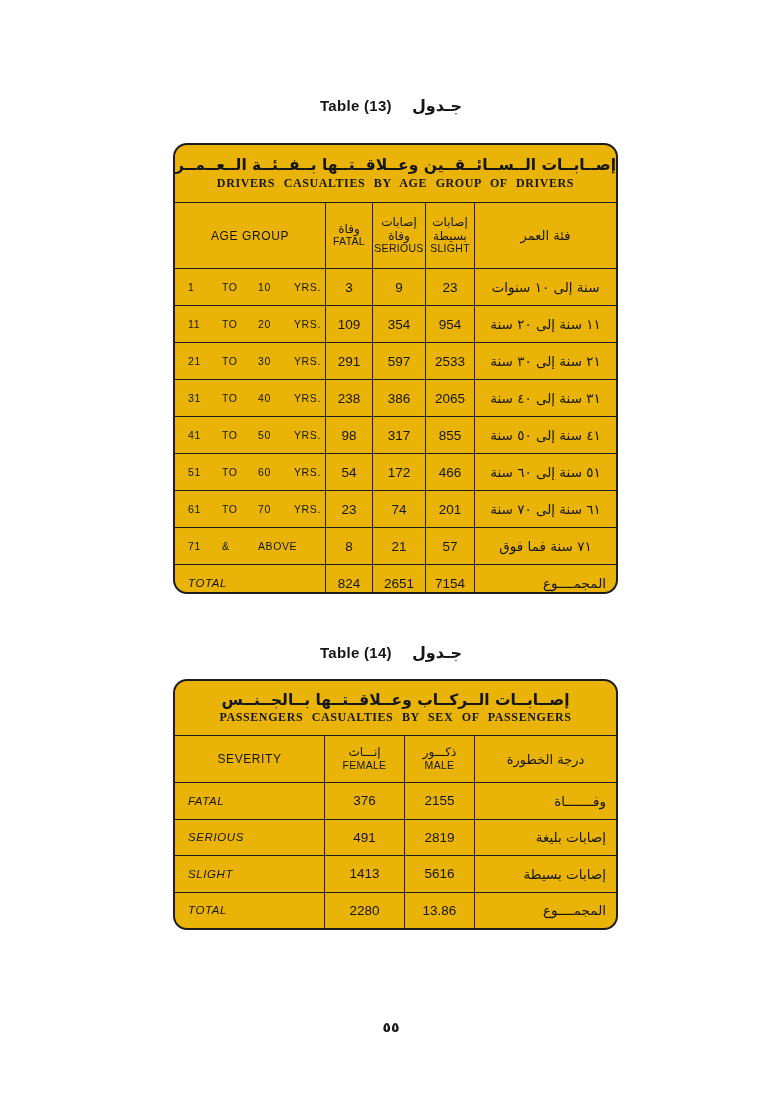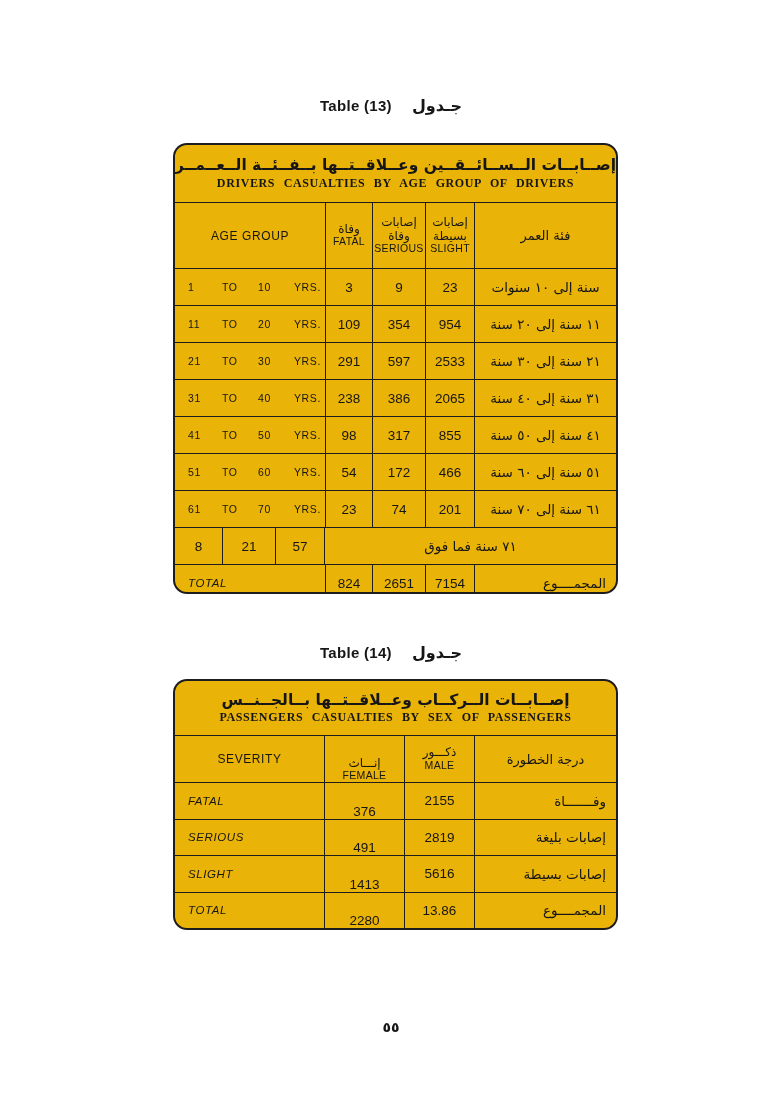--- a/index.html
+++ b/index.html
@@ -44,21 +44,21 @@
   .c {
     box-sizing:border-box; border-left:1.6px solid #1d1d1d;
     display:flex; align-items:center; justify-content:center; overflow:hidden;
   }
   .c:first-child { border-left:none; }
 
   
   .t13-c1 { width:150px; } .t13-c2 { width:47px; } .t13-c3 { width:53px; }
   .t13-c4 { width:49px; }  .t13-c5 { flex:1; }
   
-  .t14-c1 { width:149px; } .t14-c2 { width:80px;align-items:flex-end; } .t14-c3 { width:70px; } .t14-c5 { flex:1; }
+  .t14-c1 { width:149px; } .t14-c2 { width:80px; } .t14-c3 { width:70px; } .t14-c5 { flex:1; }
 
   .stack { display:flex; flex-direction:column; align-items:center; line-height:1.12; }
   .h-ar { font-family:"DejaVu Sans", sans-serif; font-size:12px; direction:rtl; }
   .h-en { font-size:10.5px; letter-spacing:0.3px; }
   .h-lbl { font-size:12px; letter-spacing:0.6px; }
   .h-arc { font-family:"DejaVu Sans", sans-serif; font-size:13px; direction:rtl; }
 
   .age { justify-content:flex-start; padding-left:13px; font-size:10.5px; letter-spacing:0.6px; }
   .age .a1 { display:inline-block; width:34px; }
   .age .a2 { display:inline-block; width:36px; }
@@ -205,20 +205,26 @@
           <span class="a3">70</span>
           <span class="a4">YRS.</span>
       </div>
       <div class="c t13-c2 num">23</div>
       <div class="c t13-c3 num">74</div>
       <div class="c t13-c4 num">201</div>
       <div class="c t13-c5 arc">٦١ سنة إلى ٧٠ سنة</div>
     </div>
 
     <div class="row data">
+      <div class="c t13-c1 age">
+        <span class="a1">71</span>
+          <span class="a2">&amp;</span>
+          <span class="a3">ABOVE</span>
+          <span class="a4"></span>
+      </div>
       <div class="c t13-c2 num">8</div>
       <div class="c t13-c3 num">21</div>
       <div class="c t13-c4 num">57</div>
       <div class="c t13-c5 arc">٧١ سنة  فما فوق</div>
     </div>
 
     <div class="row data">
       <div class="c t13-c1 lbl">TOTAL</div>
       <div class="c t13-c2 num">824</div>
       <div class="c t13-c3 num">2651</div>

